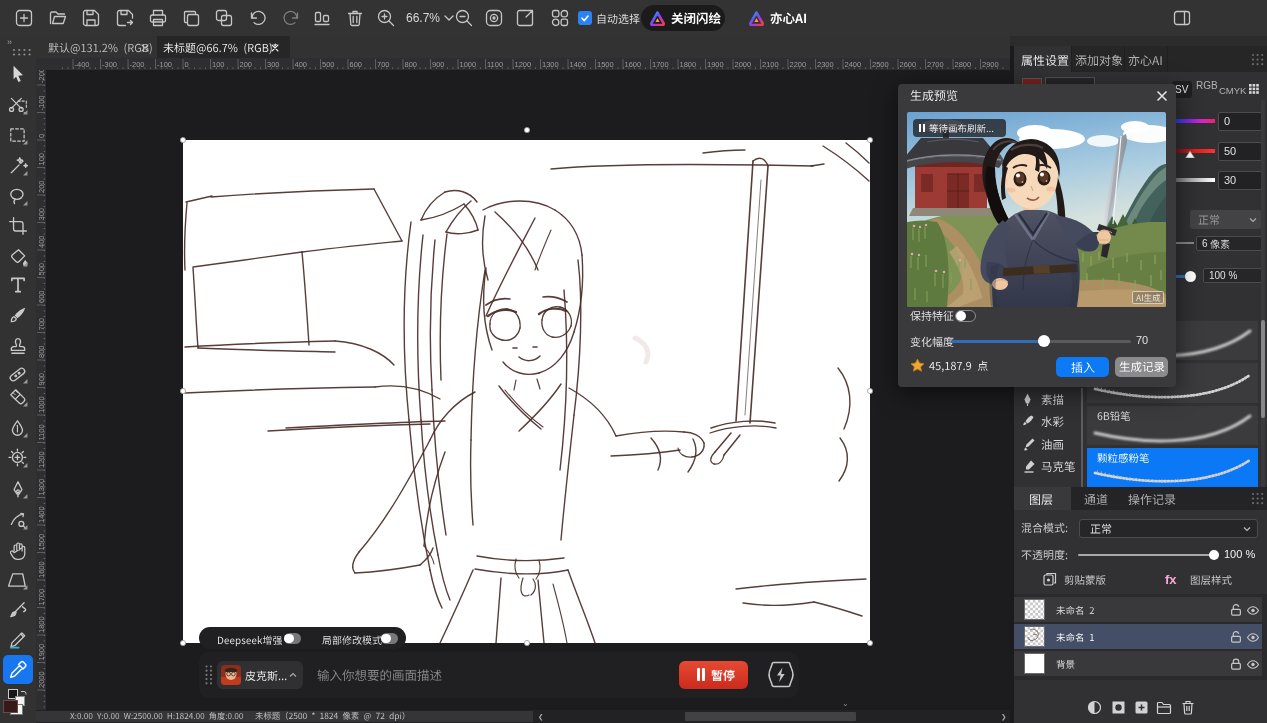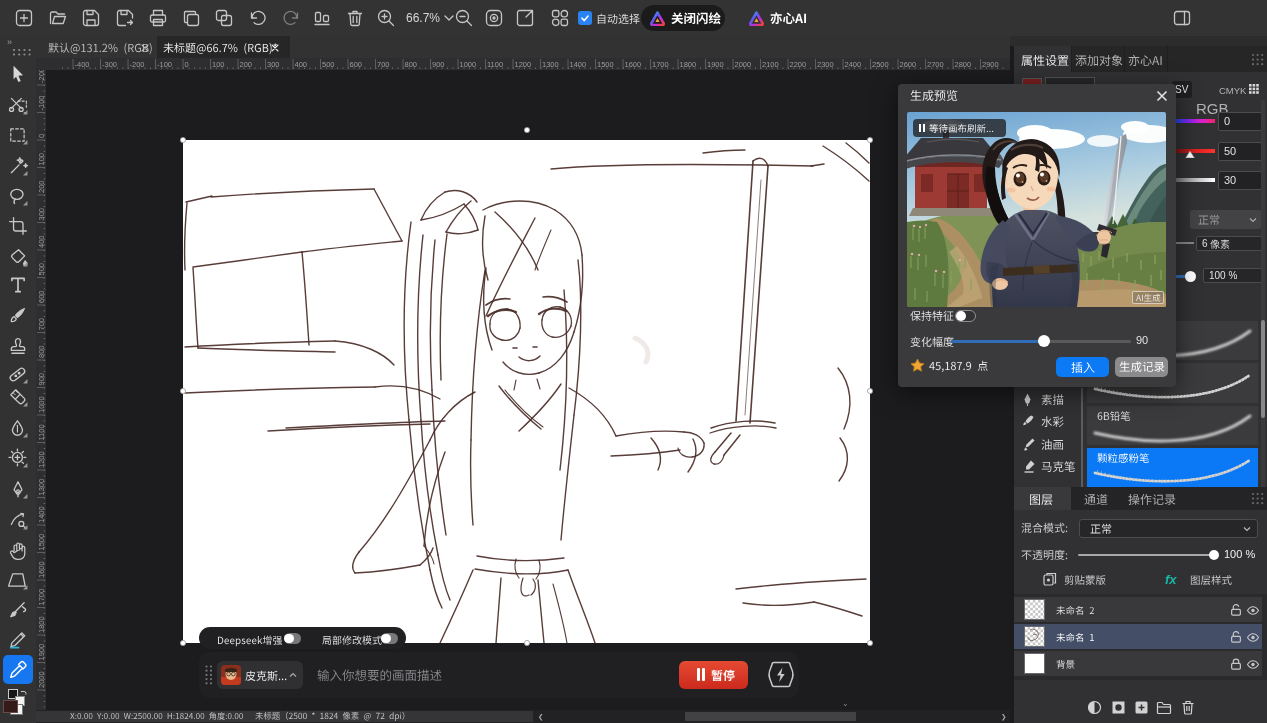--- a/index.html
+++ b/index.html
@@ -1057,21 +1057,21 @@
       <circle cx="6.6" cy="11.2" r="1.1" fill="#6a6a6c"></circle>
       <circle cx="11.2" cy="11.2" r="1.1" fill="#6a6a6c"></circle>
     </svg>
     <div class="abs" style="left:1071px;top:46px;width:1px;height:26px;background:#1f1f20"></div>
     <div class="abs" style="left:1124px;top:46px;width:1px;height:26px;background:#1f1f20"></div>
     <div class="abs" style="left:1167px;top:46px;width:1px;height:26px;background:#1f1f20"></div>
     <div class="abs" style="left:1022px;top:78px;width:20px;height:12px;background:#7a1f1f;border:1px solid #555"></div>
     <div class="abs" style="left:1045px;top:77px;width:50px;height:13px;background:#262628;border:1px solid #515153"></div>
     <div class="abs" style="left:1172px;top:81px;width:20px;height:17px;background:#1f1f21;border-radius:3px"></div>
     <div class="lat" style="left:1175px;top:84px;font-size:10px;color:#e8e8e9">SV</div>
-    <div class="lat" style="left:1196px;top:100px;font-size:15px;color:#b2b2b4">RGB</div>
+    <div class="lat" style="left:1196px;top:80px;font-size:10px;color:#b2b2b4">RGB</div>
     <div class="lat" style="left:1219px;top:84.5px;font-size:9.5px;color:#b2b2b4">CMYK</div>
     <svg class="abs" style="left:1249px;top:84px" width="11" height="11" viewBox="0 0 11 11">
       <rect x="0" y="0" width="2.6" height="2.6" fill="#d8d8d9"></rect>
       <rect x="3.6" y="0" width="2.6" height="2.6" fill="#d8d8d9"></rect>
       <rect x="7.2" y="0" width="2.6" height="2.6" fill="#d8d8d9"></rect>
       <rect x="0" y="3.6" width="2.6" height="2.6" fill="#d8d8d9"></rect>
       <rect x="3.6" y="3.6" width="2.6" height="2.6" fill="#d8d8d9"></rect>
       <rect x="7.2" y="3.6" width="2.6" height="2.6" fill="#d8d8d9"></rect>
       <rect x="0" y="7.2" width="2.6" height="2.6" fill="#d8d8d9"></rect>
       <rect x="3.6" y="7.2" width="2.6" height="2.6" fill="#d8d8d9"></rect>
@@ -1281,21 +1281,21 @@
       <circle cx="6.5" cy="8" r="1.6" fill="#cfcfd0" stroke="none"></circle>
     </svg>
     <svg style="position:absolute;left:1064px;top:584px;overflow:visible" width="1" height="1">
       <g transform="scale(0.0105,-0.0105)" fill="#cfcfd0">
         <use href="#gr526a" x="0"></use>
         <use href="#gr8d34" x="1000"></use>
         <use href="#gr8499" x="2000"></use>
         <use href="#gr7248" x="3000"></use>
       </g>
     </svg>
-    <div class="lat" style="left:1165px;top:572px;font-size:13px;font-style:italic;font-weight:bold;color:#14b8a6">fx</div>
+    <div class="lat" style="left:1165px;top:572px;font-size:13px;font-weight:bold;color:#f9a8d4">fx</div>
     <svg style="position:absolute;left:1190px;top:584px;overflow:visible" width="1" height="1">
       <g transform="scale(0.0105,-0.0105)" fill="#cfcfd0">
         <use href="#gr56fe" x="0"></use>
         <use href="#gr5c42" x="1000"></use>
         <use href="#gr6837" x="2000"></use>
         <use href="#gr5f0f" x="3000"></use>
       </g>
     </svg>
     <div class="abs" style="left:1014px;top:594px;width:253px;height:86px;background:#2a2a2c"></div>
     <div class="abs" style="left:1014px;top:597px;width:248px;height:25px;background:#39393b"></div>
@@ -1548,21 +1548,21 @@
       <g transform="scale(0.011,-0.011)" fill="#e4e4e5">
         <use href="#gr53d8" x="0"></use>
         <use href="#gr5316" x="1000"></use>
         <use href="#gr5e45" x="2000"></use>
         <use href="#gr5ea6" x="3000"></use>
       </g>
     </svg>
     <div class="abs" style="left:951px;top:339.5px;width:180px;height:3px;background:#5a5a5c;border-radius:2px"></div>
     <div class="abs" style="left:951px;top:339.5px;width:93px;height:3px;background:#2f6db8;border-radius:2px"></div>
     <div class="abs" style="left:1038px;top:335px;width:12px;height:12px;background:#fff;border-radius:50%"></div>
-    <div class="lat" style="left:1136px;top:334px;font-size:11px;color:#e0e0e1">90</div>
+    <div class="lat" style="left:1136px;top:334px;font-size:11px;color:#e0e0e1">70</div>
     <svg class="abs" style="left:910px;top:358px" width="15" height="15" viewBox="0 0 15 15">
       <path d="M7.5 1l2 4.1 4.5.6-3.3 3.1.8 4.4-4-2.1-4 2.1.8-4.4L1 5.7l4.5-.6z" fill="#f0a633" stroke="#c27d18" stroke-width=".8"></path>
     </svg>
     <svg style="position:absolute;left:929px;top:370px;overflow:visible" width="1" height="1">
       <g transform="scale(0.011,-0.011)" fill="#f0f0f1">
         <use href="#gr0034" x="0"></use>
         <use href="#gr0035" x="555"></use>
         <use href="#gr002c" x="1110"></use>
         <use href="#gr0031" x="1388"></use>
         <use href="#gr0038" x="1943"></use>

